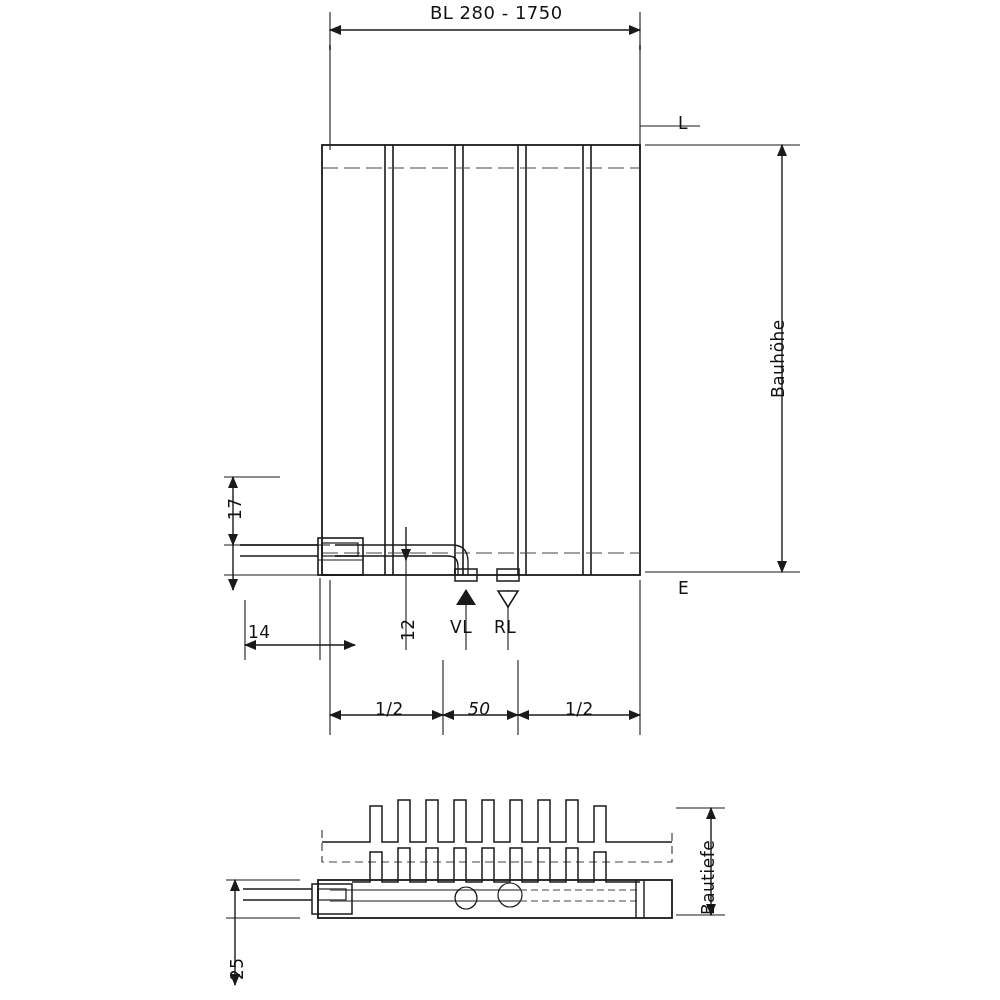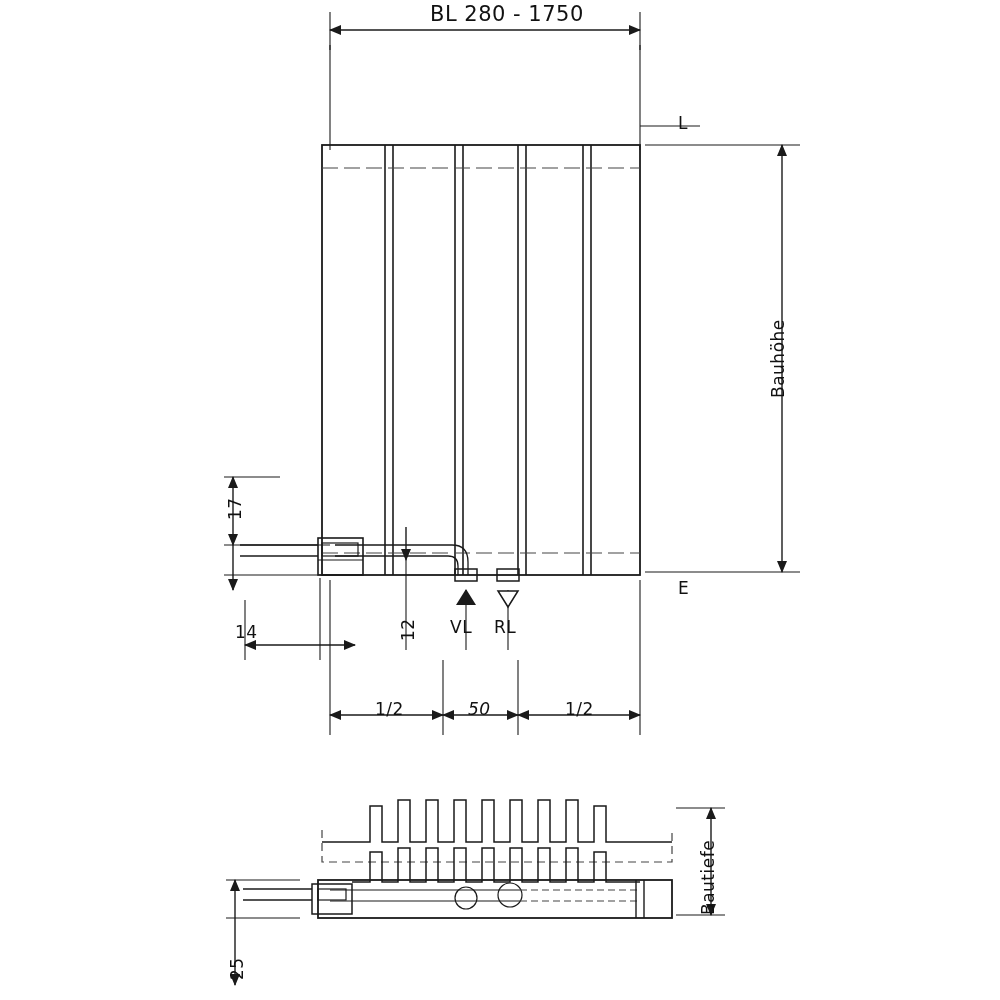--- a/index.html
+++ b/index.html
@@ -32,21 +32,21 @@
     font-size: 17px;
     color: #111111;
     white-space: nowrap;
     letter-spacing: 0.5px;
   }
   .lbl.rot {
     transform-origin: 0 0;
     transform: rotate(-90deg);
   }
   .lbl.big {
-    font-size: 21px;
+    font-size: 18px;
   }
 </style>
 </head>
 <body>
 
 <div id="stage">
 
   <svg id="drawing" viewBox="0 0 1000 1000">
     <defs>
       <marker id="arrEnd" markerWidth="12" markerHeight="10" refX="11" refY="5" orient="auto" markerUnits="userSpaceOnUse">
@@ -250,21 +250,21 @@
   </svg>
 
   <div class="lbl big" style="left:430px; top:2px;">BL 280 - 1750</div>
 
   <div class="lbl rot" style="left:768px; top:398px;">Bauhöhe</div>
 
   <div class="lbl" style="left:678px; top:113px;">L</div>
   <div class="lbl" style="left:678px; top:578px;">E</div>
 
   <div class="lbl rot" style="left:225px; top:520px;">17</div>
-  <div class="lbl" style="left:235px; top:622px;">14</div>
+  <div class="lbl" style="left:248px; top:622px;">14</div>
   <div class="lbl rot" style="left:398px; top:641px;">12</div>
 
   <div class="lbl" style="left:450px; top:617px;">VL</div>
   <div class="lbl" style="left:494px; top:617px;text-align:center;">RL</div>
 
   <div class="lbl" style="left:375px; top:699px;">1/2</div>
   <div class="lbl" style="left:468px; top:699px;font-style:italic;">50</div>
   <div class="lbl" style="left:565px; top:699px;">1/2</div>
 
   <div class="lbl rot" style="left:698px; top:915px;">Bautiefe</div>

